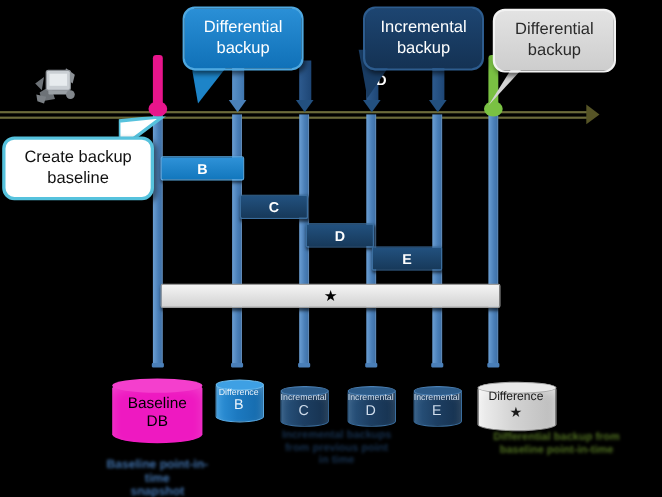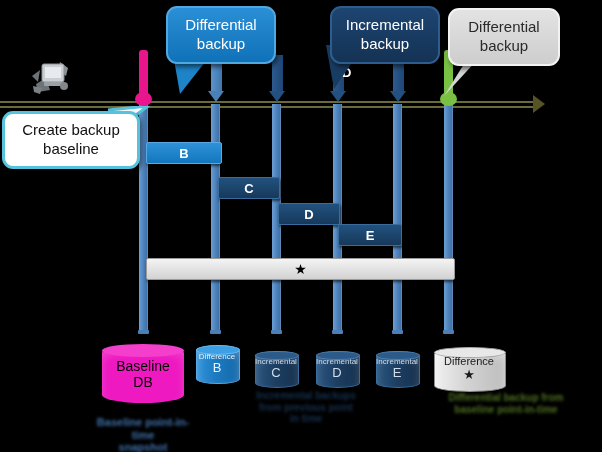--- a/index.html
+++ b/index.html
@@ -176,21 +176,21 @@
     </span>
   </div>
 
   <div class="callout co-gray" style="left:448px;top:8px;width:108px;height:54px;">
     <span class="ctxt">
       <span>Differential</span><br>
       <span>backup</span>
     </span>
   </div>
 
-  <div class="callout co-white" style="left:2px;top:111px;width:132px;height:52px;">
+  <div class="callout co-white" style="left:2px;top:124px;width:132px;height:52px;">
     <span class="ctxt">
       <span>Create backup</span><br>
       <span>baseline</span>
     </span>
   </div>
 
   <div class="bar light" style="left:146px;top:142px;width:74px;">B</div>
   <div class="bar dark" style="left:218px;top:177px;width:60px;">C</div>
   <div class="bar dark" style="left:278px;top:203px;width:60px;">D</div>
   <div class="bar dark" style="left:338px;top:224px;width:62px;">E</div>

